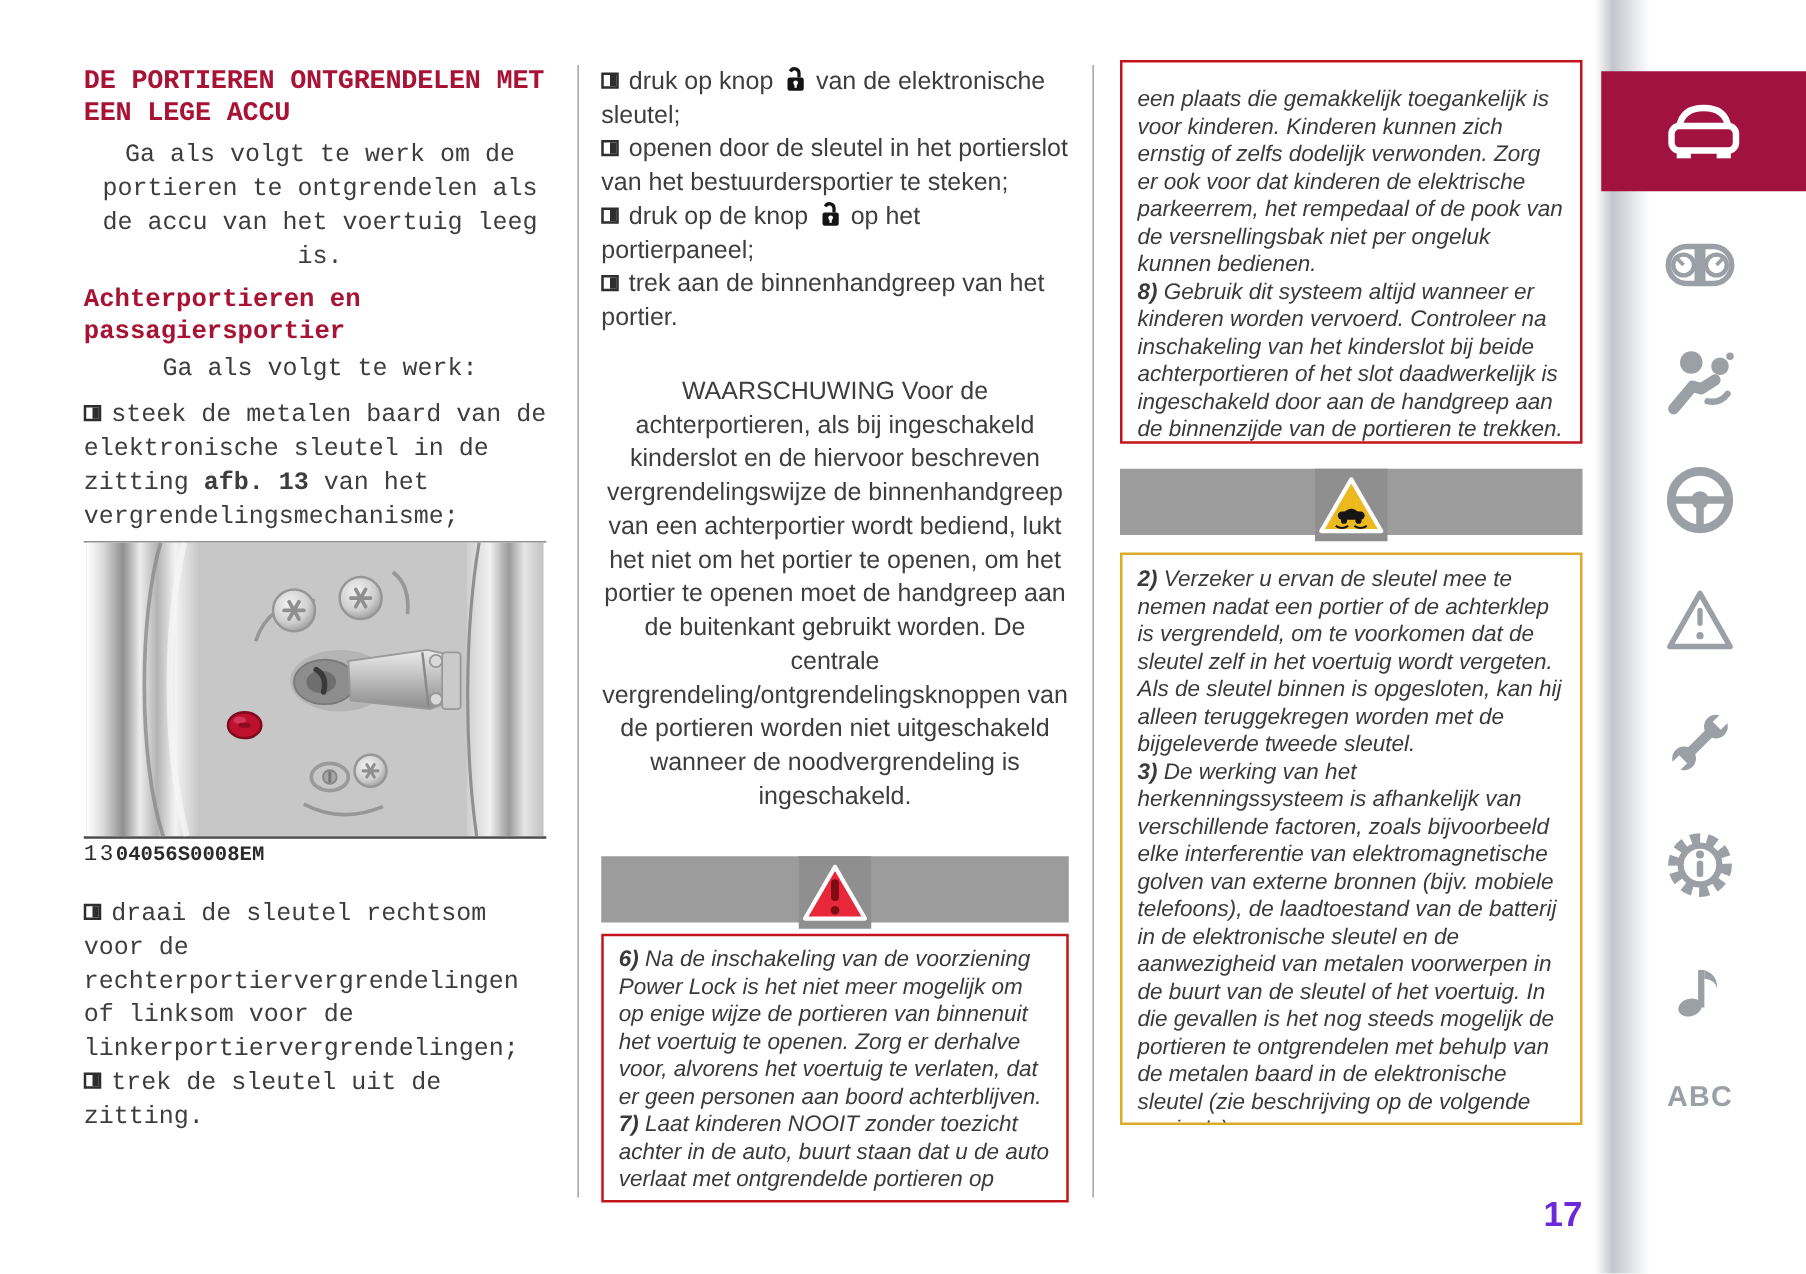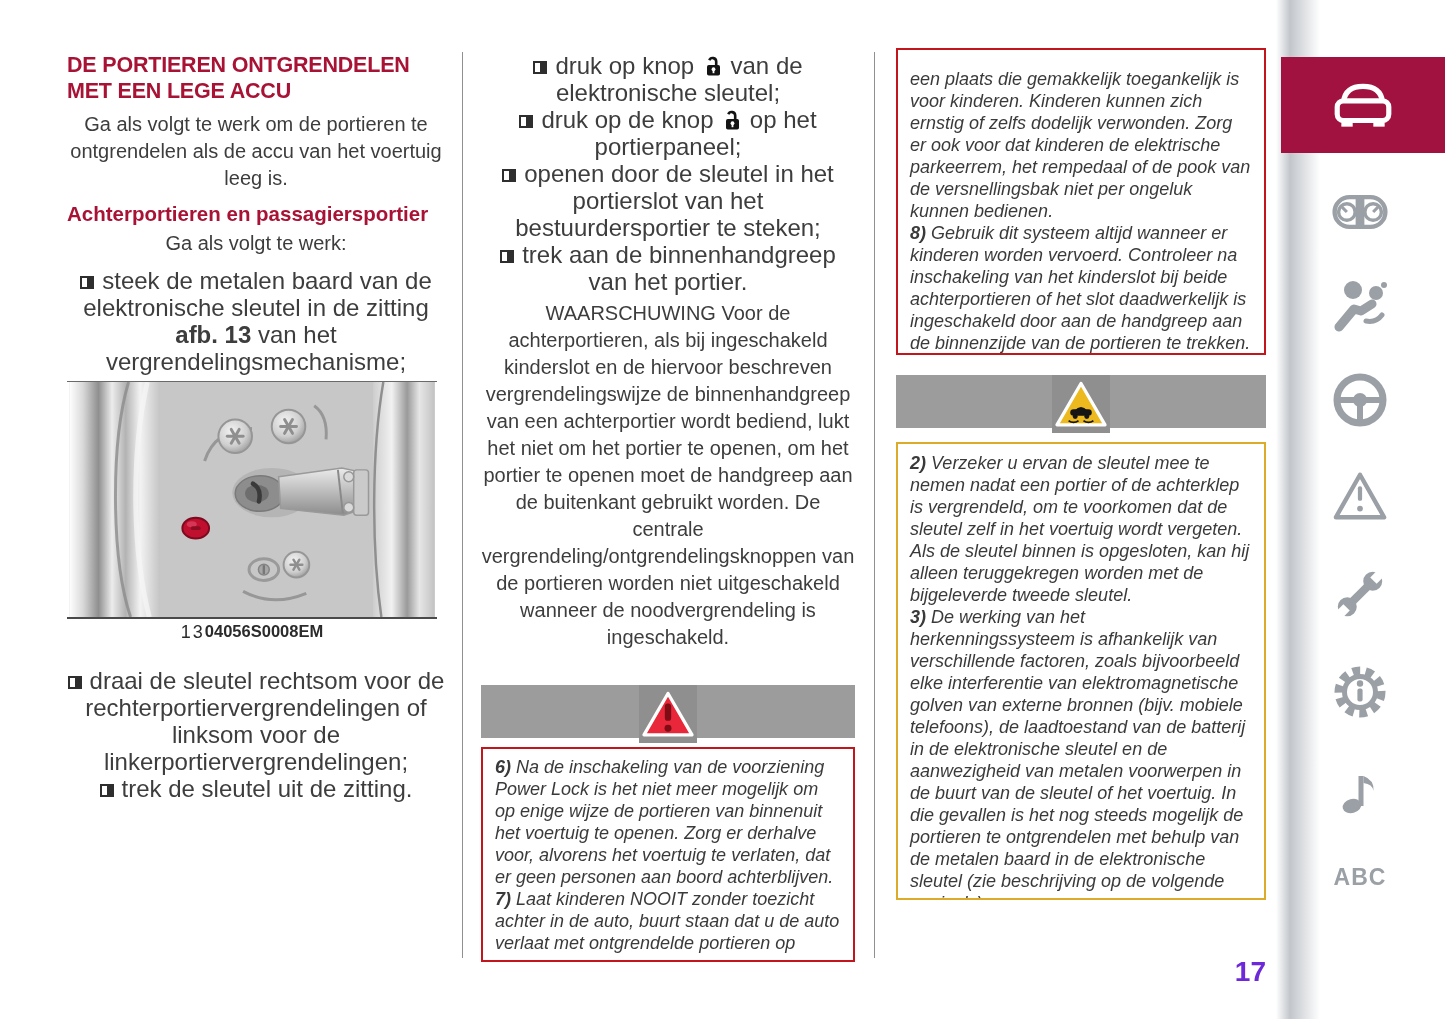--- a/index.html
+++ b/index.html
@@ -8,41 +8,41 @@
     position:relative; width:1445px; height:1019px; background:#fff;
     font-family:"Liberation Sans", sans-serif; color:var(--text); overflow:hidden;
   }
   :root {
     --accent:#a81335; --tab-red:#a21240; --bar-gray:#9c9c9c; --bar-cell:#8f8f8f;
     --warn-border:#c3161c; --imp-border:#dcab2a; --text:#3d3d3d; --icon-gray:#9aa0a6;
     --divider:#909090;
   }
   
   .col { position:absolute; top:52px; }
-  .col-left  { left:67px;  width:378px; }
+  .col-left  { left:67px;  width:378px;font-family:Liberation Mono, monospace; }
   .col-mid   { left:481px; width:374px; height:915px; }
   .col-right { left:896px; top:48px; width:370px; }
   .vdivider { position:absolute; top:52px; width:1px; height:906px; background:var(--divider); }
   .vd1 { left:462px; } .vd2 { left:874px; }
 
   
   .h1 { color:var(--accent); font-size:21.5px; font-weight:bold; line-height:26px; letter-spacing:-0.2px; margin-bottom:7px;}
   .h2 { color:var(--accent); font-size:20.5px; font-weight:bold; line-height:25px; margin-top:9px; margin-bottom:4px;}
   .body-p { font-size:20px; line-height:27px;text-align:center; }
   ul.blist { list-style:none; }
-  ul.blist li { font-size:24px; line-height:27px;text-align:center; }
+  ul.blist li { font-size:20px; line-height:27px; }
   .sq { display:inline-block; position:relative; width:14px; height:13px;
         border:2px solid #2e2e2e; margin-right:8px; vertical-align:baseline; }
   .sq i { position:absolute; right:0; top:0; bottom:0; width:5px; background:#2e2e2e; }
   .lockglyph { display:inline-block; vertical-align:-2px; margin:0 3px; }
 
   
   .figure-wrap { margin-top:6px; }
   .figure-wrap svg { display:block; border-top:1px solid #6a6a6a; border-bottom:2px solid #4a4a4a; }
-  .fig-caption { display:flex; justify-content:center; width:370px; margin-top:3px; }
+  .fig-caption { display:flex; justify-content:flex-start; width:370px; margin-top:3px; }
   .fig-num  { font-size:18px; color:#2b2b2b; letter-spacing:2px; }
   .fig-code { font-size:16.5px; font-weight:bold; color:#2b2b2b; }
 
   .mt24 { margin-top:24px; } .mt10 { margin-top:10px; }
 
   
   .m-bullets { position:absolute; top:0; left:0; right:0; }
   .m-para    { position:absolute; top:248px; left:0; right:0; }
   .note-header { position:absolute; left:0; right:0; height:53px; background:var(--bar-gray);
                  display:flex; align-items:center;flex-direction:column; }
@@ -194,29 +194,29 @@
     <ul class="blist m-bullets">
 
     <li><span class="sq"><i></i></span><span><span>druk op knop </span>
   <svg class="lockglyph" width="17" height="20" viewBox="0 0 17 20">
     <path d="M12.2 9 V5.6 a3.6 3.6 0 0 0 -6.9 -1.4" fill="none" stroke="#141414" stroke-width="2.6"></path>
     <rect x="3" y="9" width="13" height="10.5" rx="1.8" fill="#141414"></rect>
     <circle cx="9.5" cy="13.2" r="1.9" fill="#fff"></circle>
     <rect x="8.6" y="13.8" width="1.8" height="3.4" fill="#fff"></rect>
   </svg>
 <span> van de elektronische sleutel;</span></span></li>
+        <li><span class="sq"><i></i></span><span><span>openen door de sleutel in het portierslot van het bestuurdersportier te steken;</span></span></li>
         <li><span class="sq"><i></i></span><span><span>druk op de knop </span>
   <svg class="lockglyph" width="17" height="20" viewBox="0 0 17 20">
     <path d="M12.2 9 V5.6 a3.6 3.6 0 0 0 -6.9 -1.4" fill="none" stroke="#141414" stroke-width="2.6"></path>
     <rect x="3" y="9" width="13" height="10.5" rx="1.8" fill="#141414"></rect>
     <circle cx="9.5" cy="13.2" r="1.9" fill="#fff"></circle>
     <rect x="8.6" y="13.8" width="1.8" height="3.4" fill="#fff"></rect>
   </svg>
 <span> op het portierpaneel;</span></span></li>
-        <li><span class="sq"><i></i></span><span><span>openen door de sleutel in het portierslot van het bestuurdersportier te steken;</span></span></li>
         <li><span class="sq"><i></i></span><span><span>trek aan de binnenhandgreep van het portier.</span></span></li>
       </ul>
 
     <p class="body-p m-para">WAARSCHUWING Voor de achterportieren, als bij ingeschakeld kinderslot en de hiervoor beschreven vergrendelingswijze de binnenhandgreep van een achterportier wordt bediend, lukt het niet om het portier te openen, om het portier te openen moet de handgreep aan de buitenkant gebruikt worden. De centrale vergrendeling/ontgrendelingsknoppen van de portieren worden niet uitgeschakeld wanneer de noodvergrendeling is ingeschakeld.</p>
 
     <div class="note-header warn-header">
       <span class="icon-cell">
         <svg width="54" height="48" viewBox="0 0 64 58">
           <path d="M32 3 L61 53 H3 Z" fill="#e8273a" stroke="#ffffff" stroke-width="4" stroke-linejoin="round"></path>
           <rect x="28.2" y="15" width="7.6" height="21" rx="3.5" fill="#7d0c14"></rect>

